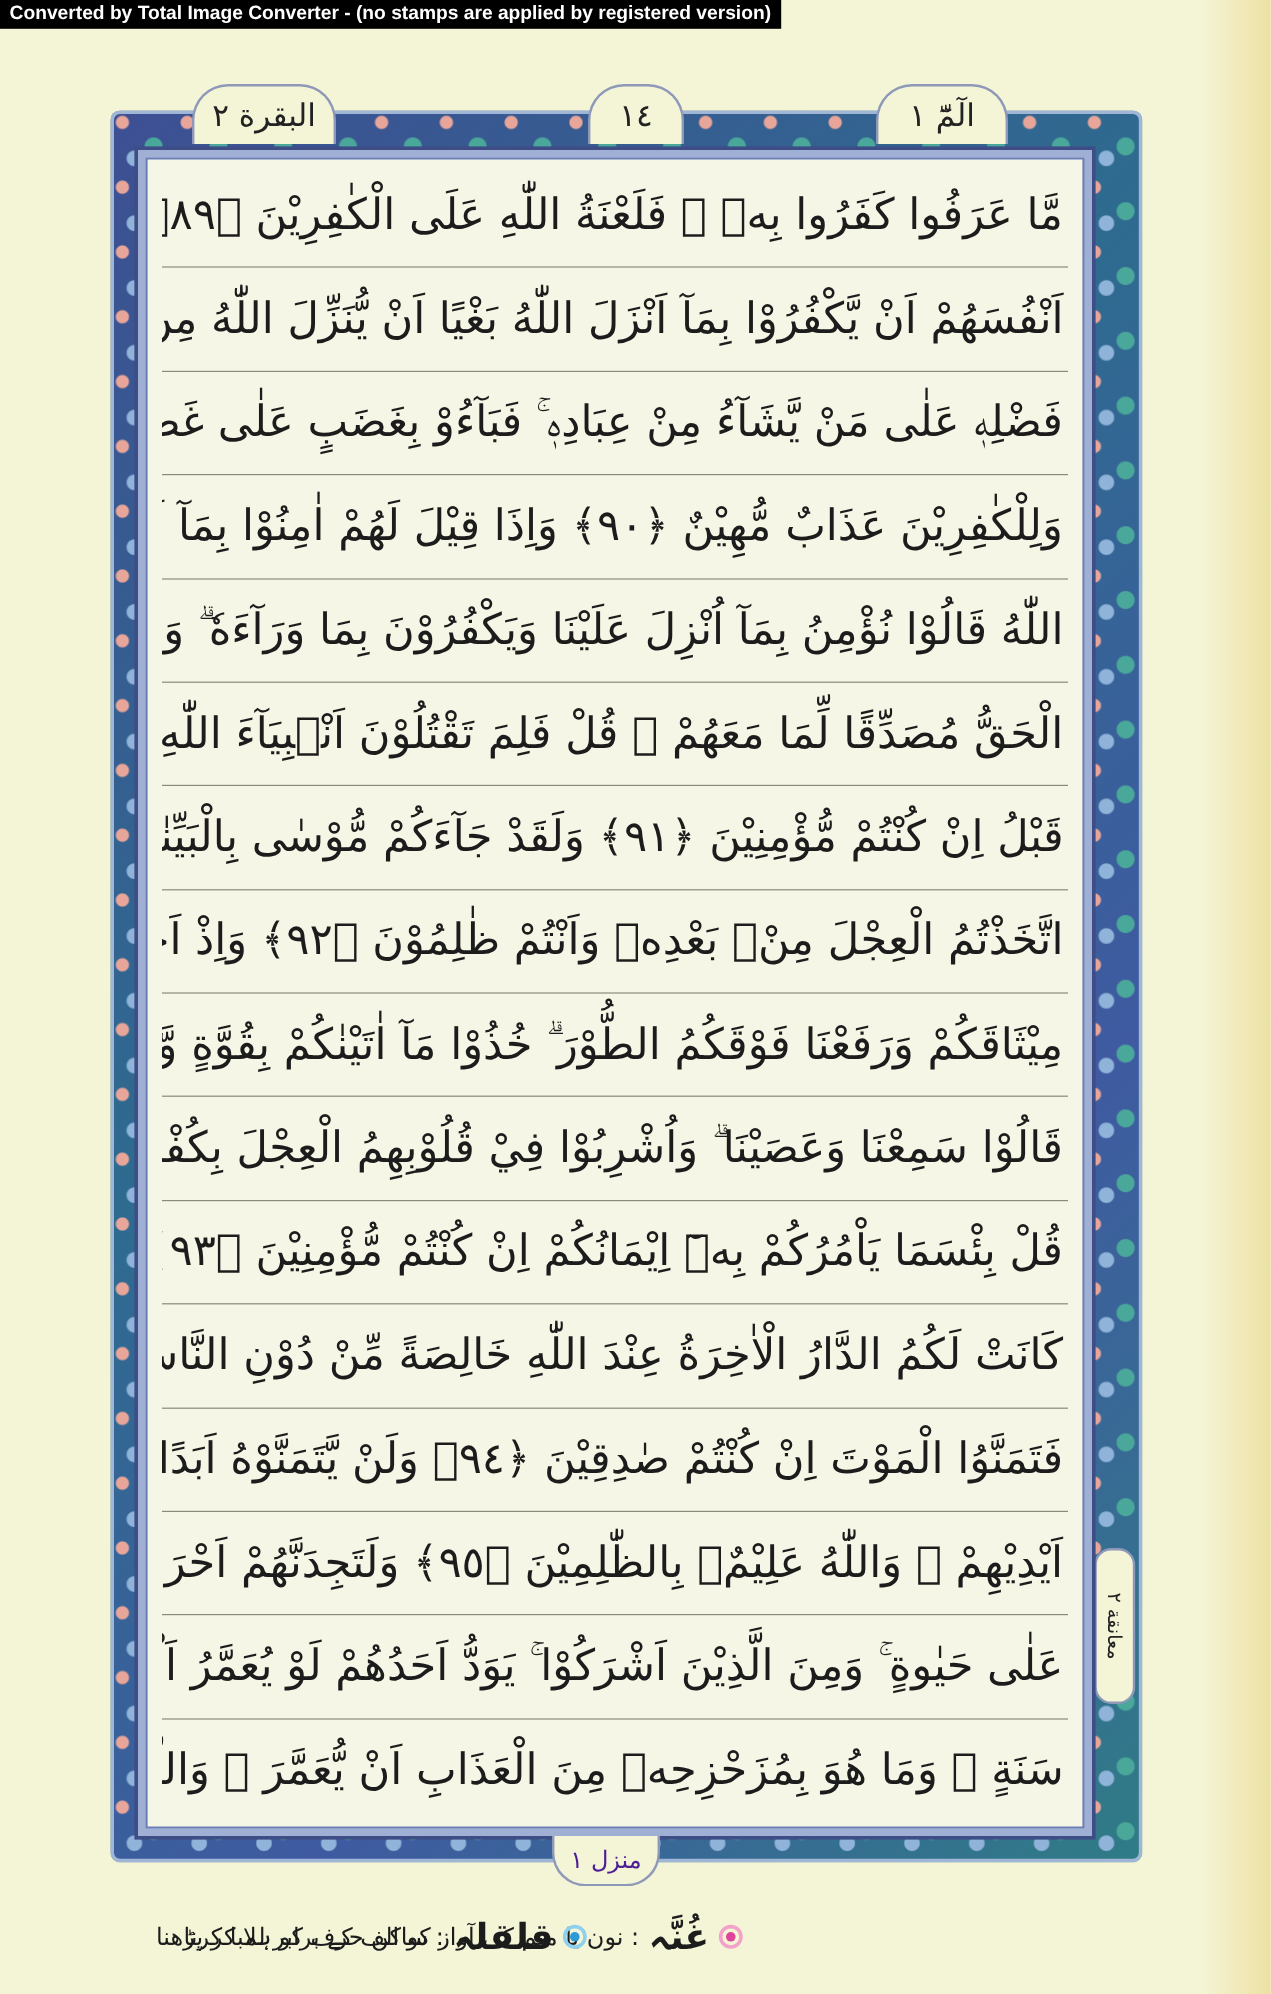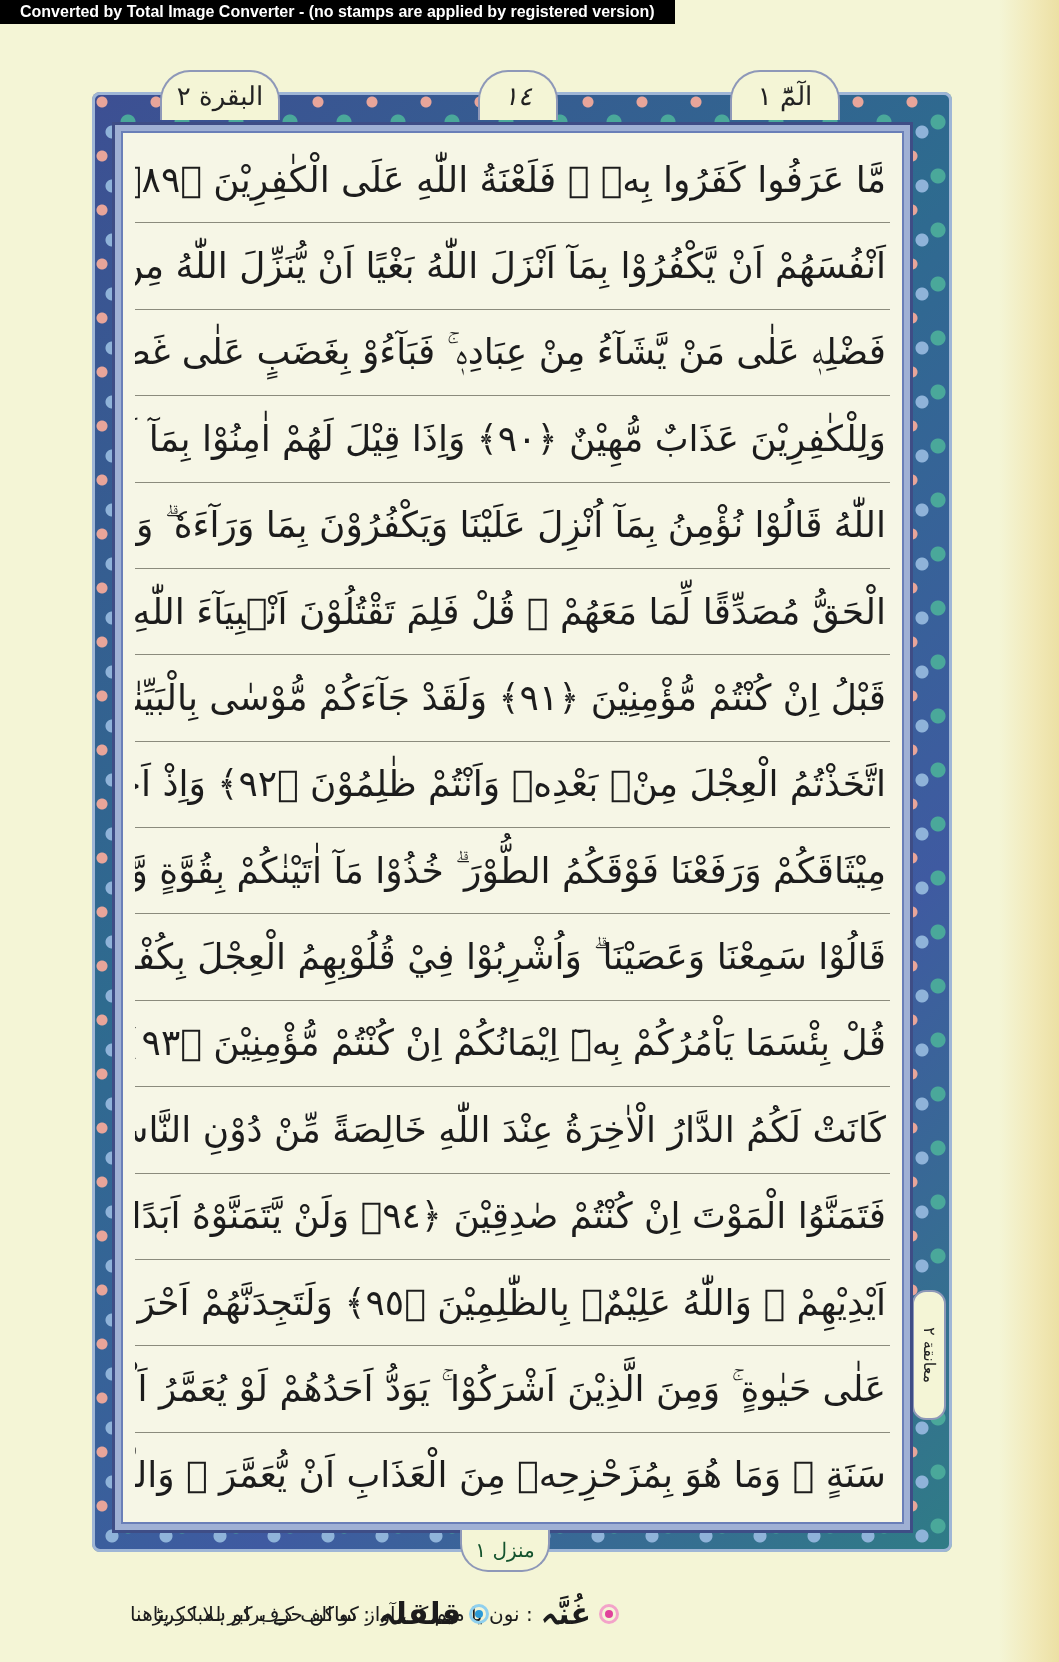--- a/index.html
+++ b/index.html
@@ -11,21 +11,21 @@
     overflow: hidden;
   }
   .paper-edge {
     position: absolute; right: 0; top: 0; width: 60px; height: 1662px;
     background: linear-gradient(90deg, #f4f5d6 0%, #f1e9b8 60%, #ece0a4 100%);
   }
   .converter-banner {
     position: absolute; left: 0; top: 0; height: 24px;
     background: #000; color: #fff;
     font-family: "Liberation Sans", sans-serif; font-weight: bold;
-    font-size: 16px; line-height: 24px; padding: 0 20px;
+    font-size: 16px; line-height: 24px; padding: 0 8px;
     white-space: nowrap;
   }
   
   .ornament-frame {
     position: absolute; left: 92px; top: 92px; width: 860px; height: 1460px;
     border-radius: 8px;
     background:
       radial-gradient(circle at 10px 10px, #e8a59a 0 5px, transparent 6px) 0 0/54px 54px,
       radial-gradient(circle at 36px 30px, #4aa89a 0 7px, transparent 8px) 0 0/54px 54px,
       radial-gradient(circle at 20px 40px, #8fb3d9 0 6px, transparent 7px) 0 0/54px 54px,
@@ -35,27 +35,27 @@
   .header-cartouche {
     position: absolute; top: 70px; height: 50px;
     background: #f4f5d6;
     border: 2px solid #8e98b8; border-bottom: none;
     border-radius: 30px 30px 0 0;
     font-family: "DejaVu Serif", serif; font-size: 26px; color: #222;
     display: flex; align-items: center; justify-content: center;
     direction: rtl;
   }
   .cart-left { left: 160px; width: 120px; text-align: right; }
-  .cart-center { left: 478px; width: 80px; font-style: italic; }
+  .cart-center { left: 490px; width: 80px; }
   .cart-right { left: 730px; width: 110px; }
   .footer-cartouche {
     position: absolute; left: 460px; top: 1530px; width: 90px; height: 42px;
     background: #f4f5d6; border: 2px solid #8e98b8; border-top: none;
     border-radius: 0 0 28px 28px;
-    font-family: "DejaVu Serif", serif; font-size: 20px; color: #14532d;
+    font-family: "DejaVu Serif", serif; font-size: 20px; color: #4c1d95;
     display: flex; align-items: center; justify-content: center; direction: rtl;
   }
   .side-cartouche {
     position: absolute; left: 912px; top: 1290px; width: 34px; height: 130px;
     background: #f4f5d6; border: 2px solid #8e98b8; border-radius: 14px;
     display: flex; align-items: center; justify-content: center;
   }
   .side-cartouche span {
     writing-mode: vertical-rl; font-family: "DejaVu Serif", serif;
     font-size: 16px; color: #222; direction: rtl;

